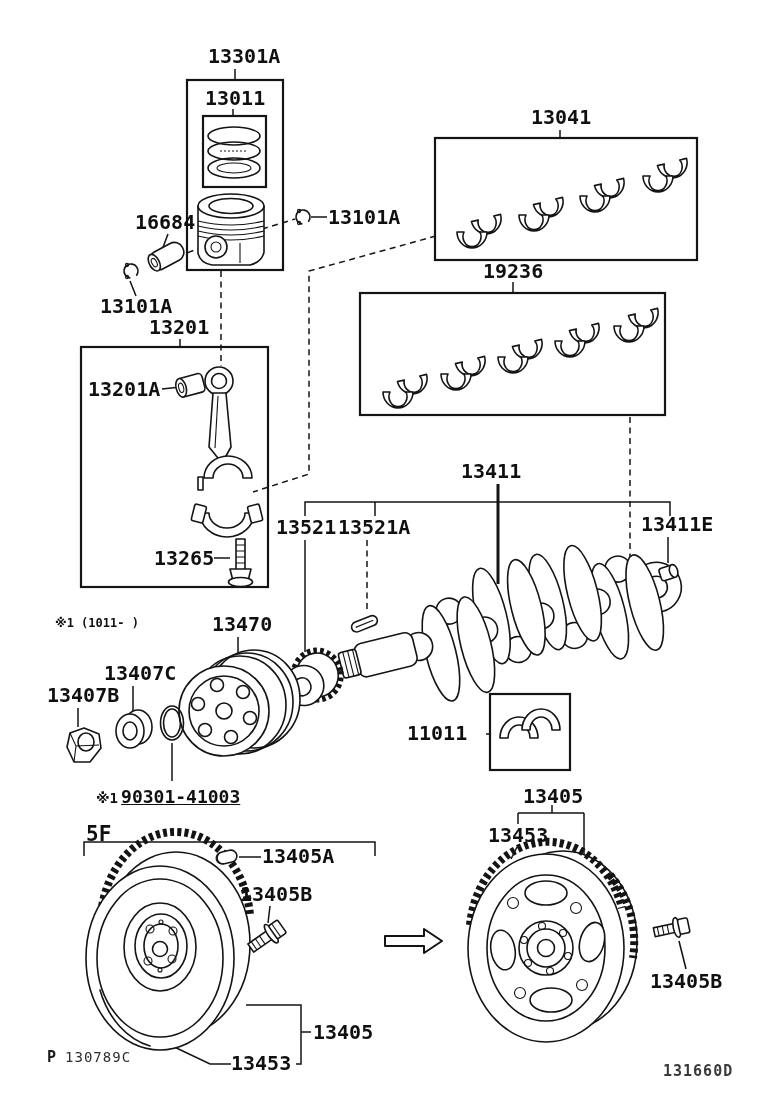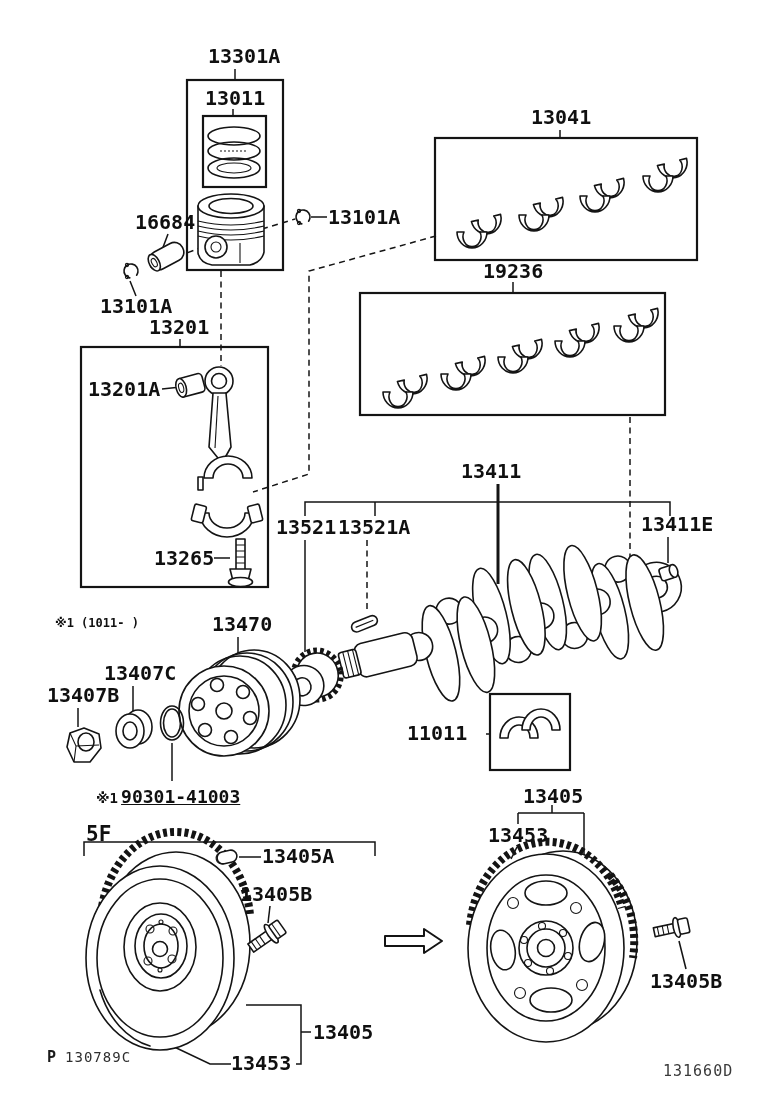--- a/index.html
+++ b/index.html
@@ -7,21 +7,21 @@
          font-family:"DejaVu Sans Mono","DejaVu Sans",monospace;}
   #art{position:absolute;left:0;top:0;}
   .lbl{position:absolute;font-weight:bold;font-size:20px;line-height:1;color:#101010;
        white-space:nowrap;letter-spacing:0;}
   .lbl.small{font-size:12px;}
   .lbl.tag{font-size:21px;}
   .lbl .star{font-size:14px;margin-right:3px;}
   .lbl .num18{font-size:18px;text-decoration:underline;}
   .footL{position:absolute;font-size:15px;font-weight:bold;color:#1a1a1a;white-space:nowrap;}
   .footL .code{font-weight:normal;font-size:14px;color:#2e2e2e;letter-spacing:1px;text-align:center;}
-  .footR{position:absolute;font-weight:normal;font-size:15px;color:#3a3a3a;letter-spacing:1px;}
+  .footR{position:absolute;font-weight:bold;font-size:15px;color:#3a3a3a;letter-spacing:1px;}
   
   .ln{fill:#fff;stroke:#141414;stroke-width:1.6;stroke-linejoin:round;}
   .nf{fill:none;stroke:#141414;stroke-width:1.6;stroke-linecap:round;}
   .thin{fill:none;stroke:#141414;stroke-width:1.1;}
   .wire{fill:none;stroke:#141414;stroke-width:1.5;}
   .wire3{fill:none;stroke:#141414;stroke-width:3;}
   .dash{fill:none;stroke:#141414;stroke-width:1.5;stroke-dasharray:6 4.5;}
   .bx{fill:none;stroke:#141414;stroke-width:2.2;}
   .teeth{fill:none;stroke:#141414;stroke-width:8;stroke-dasharray:4 3.2;}
   .teeth2{fill:none;stroke:#141414;stroke-width:7;stroke-dasharray:3.5 3;}

